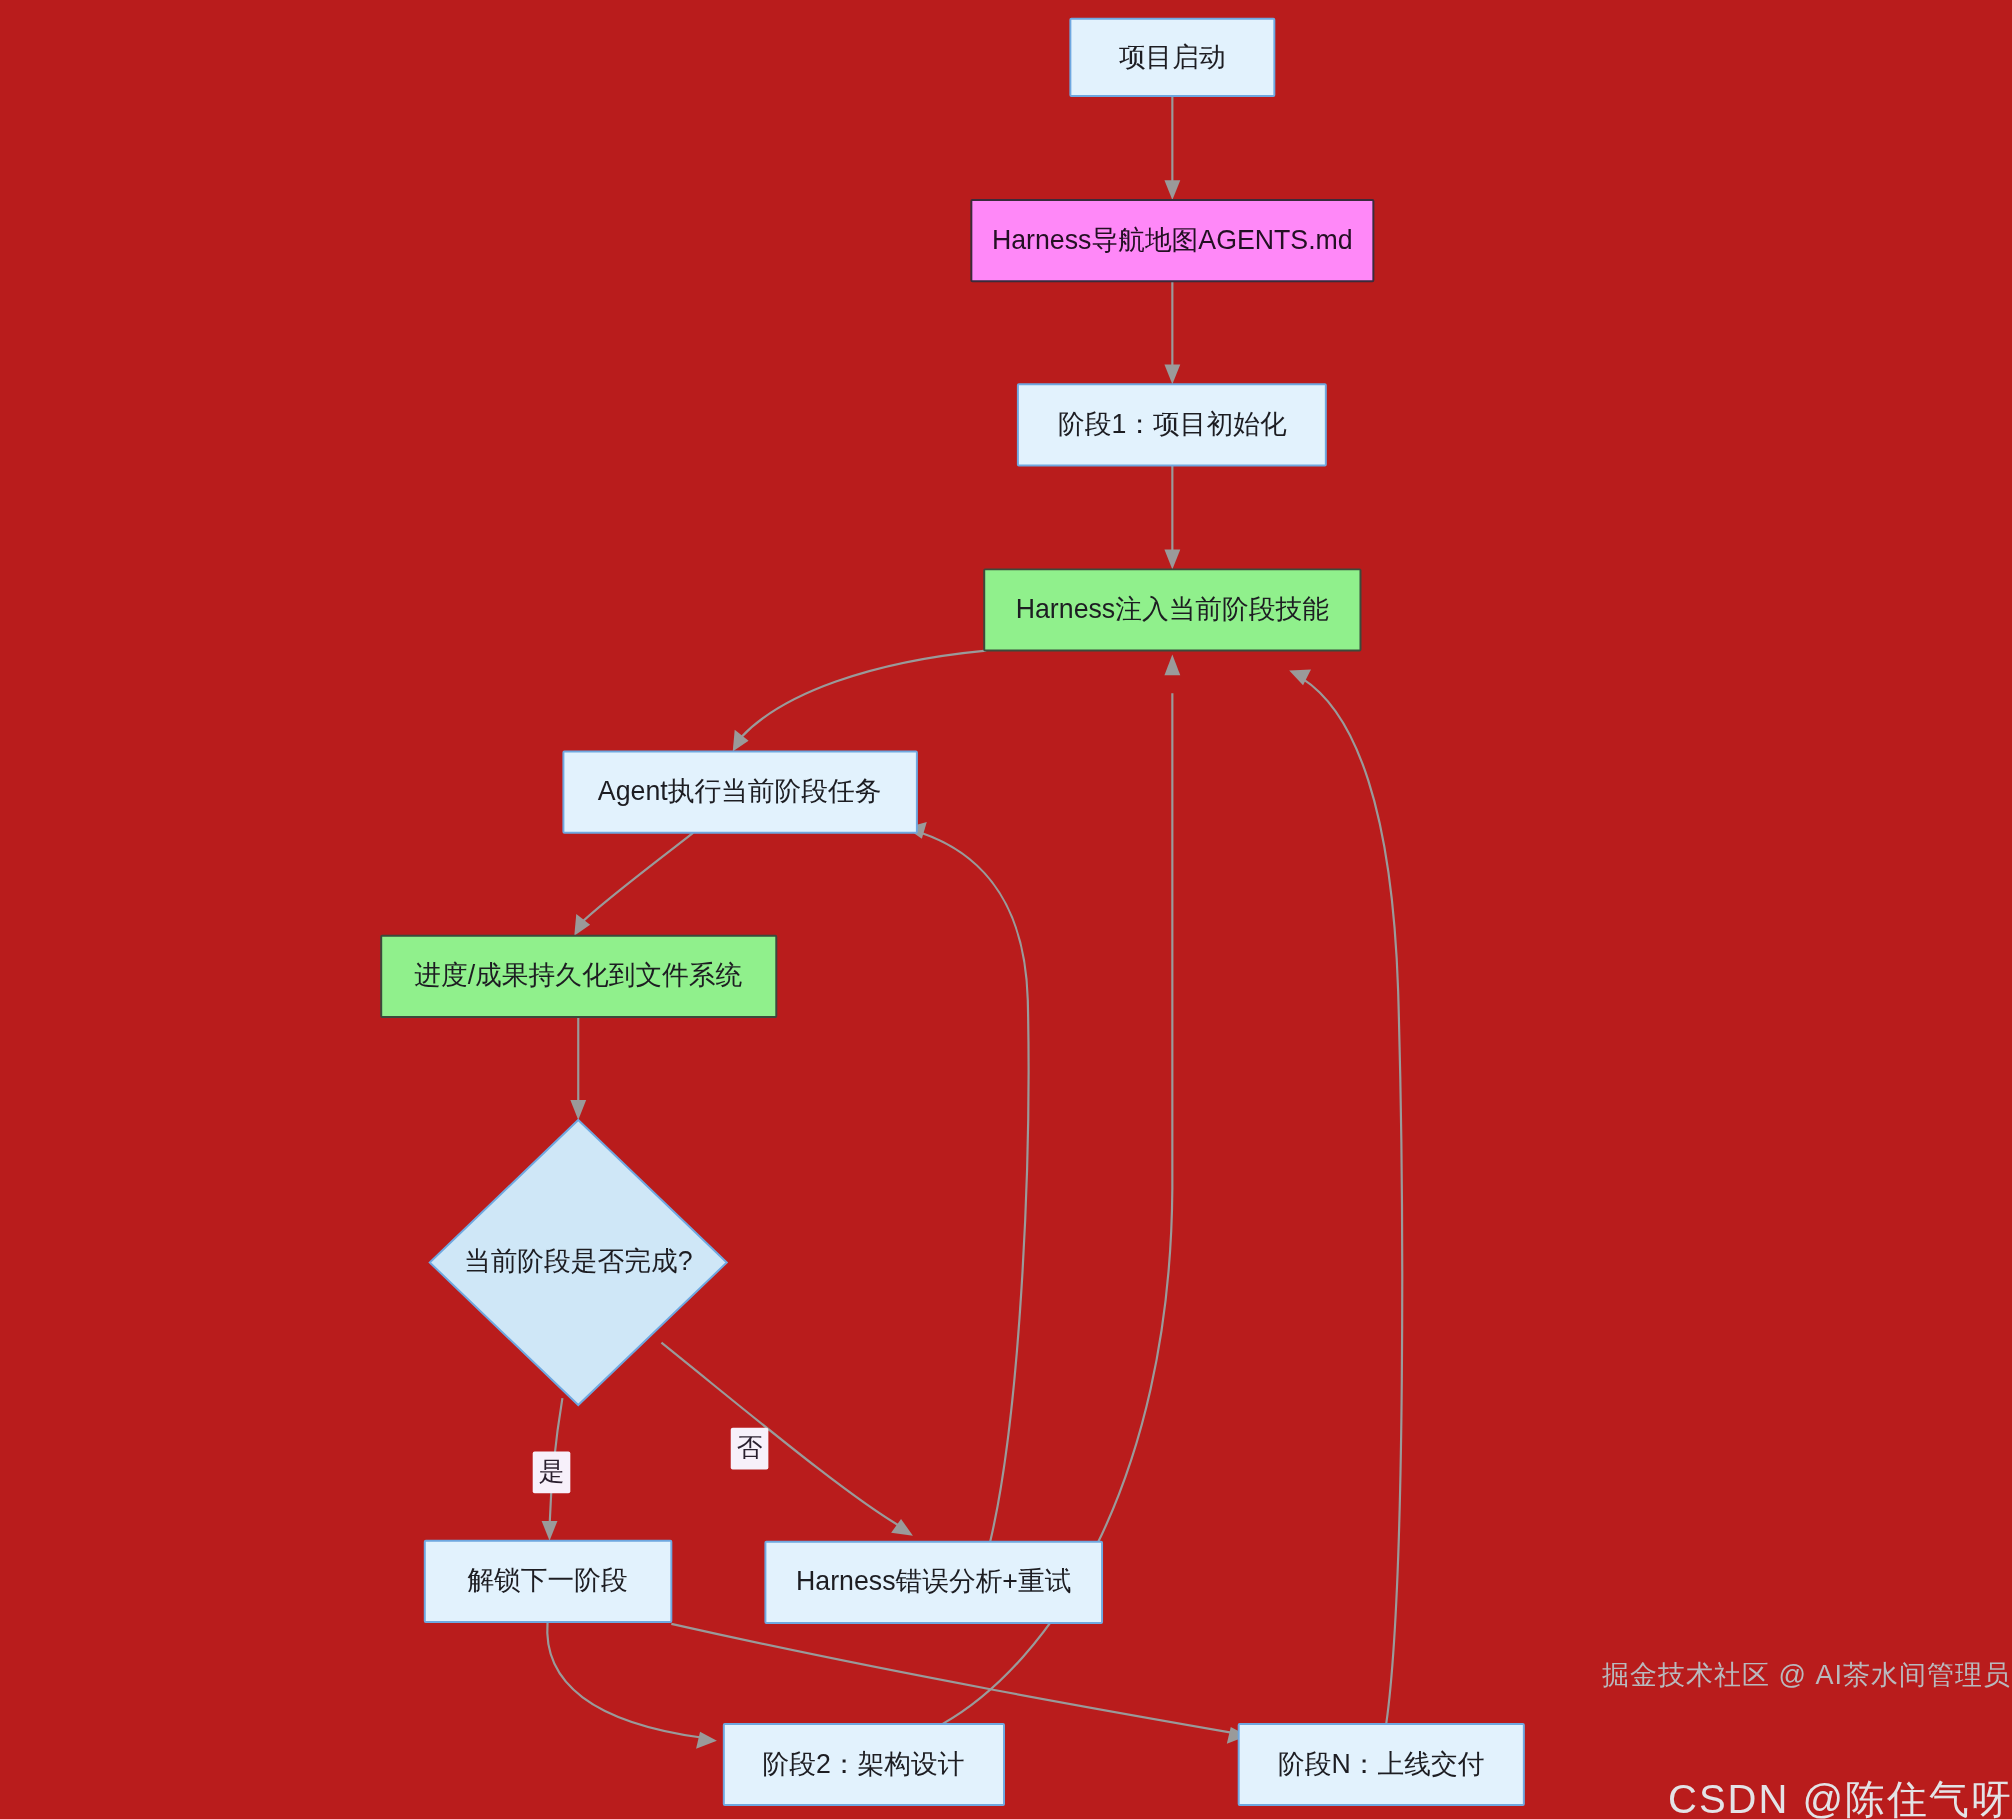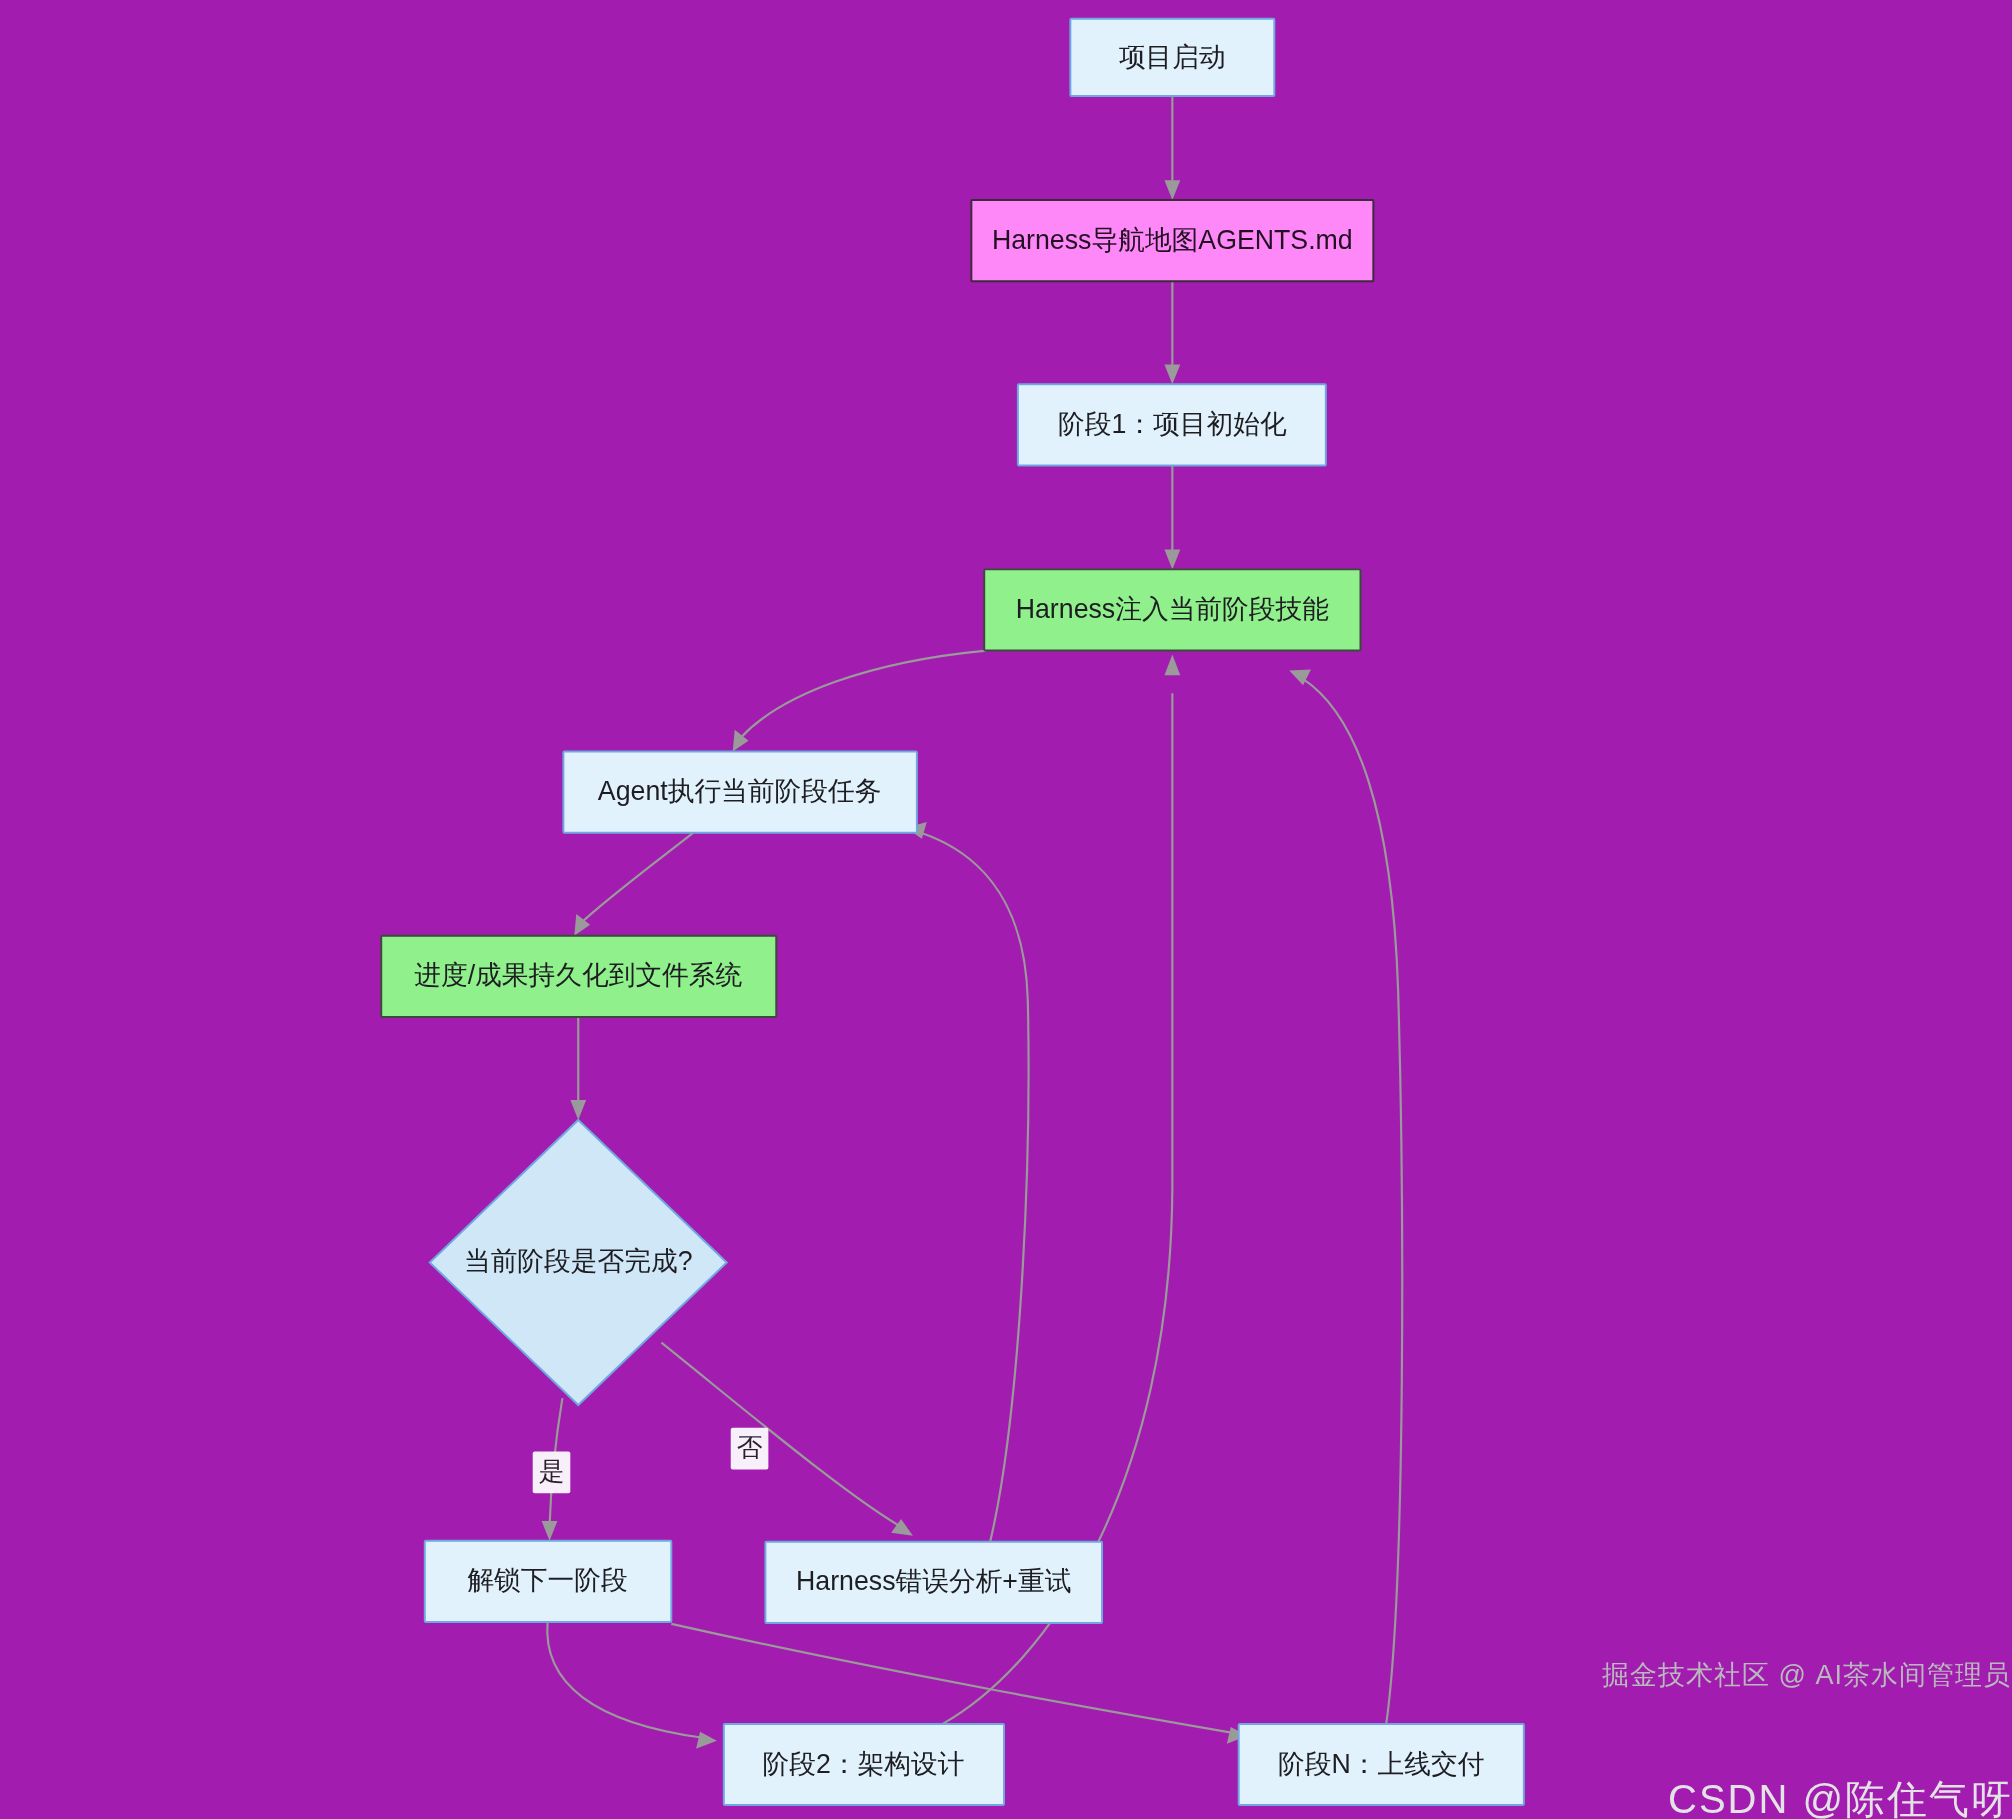--- a/index.html
+++ b/index.html
@@ -10,21 +10,21 @@
   body {
     width: 2013px;
     height: 1820px;
     position: relative;
     overflow: hidden;
     font-family: "Liberation Sans", "DejaVu Sans", sans-serif;
   }
   #diagram-root {
     position: absolute;
     inset: 0;
-    background: #a21caf;
+    background: #b91c1c;
   }
   svg#flow {
     display: block;
     width: 2013px;
     height: 1820px;
   }
   .node-rect {
     stroke-width: 2px;
   }
   .node-blue   { fill: #e2f2fd; stroke: #6fa8e0; }

